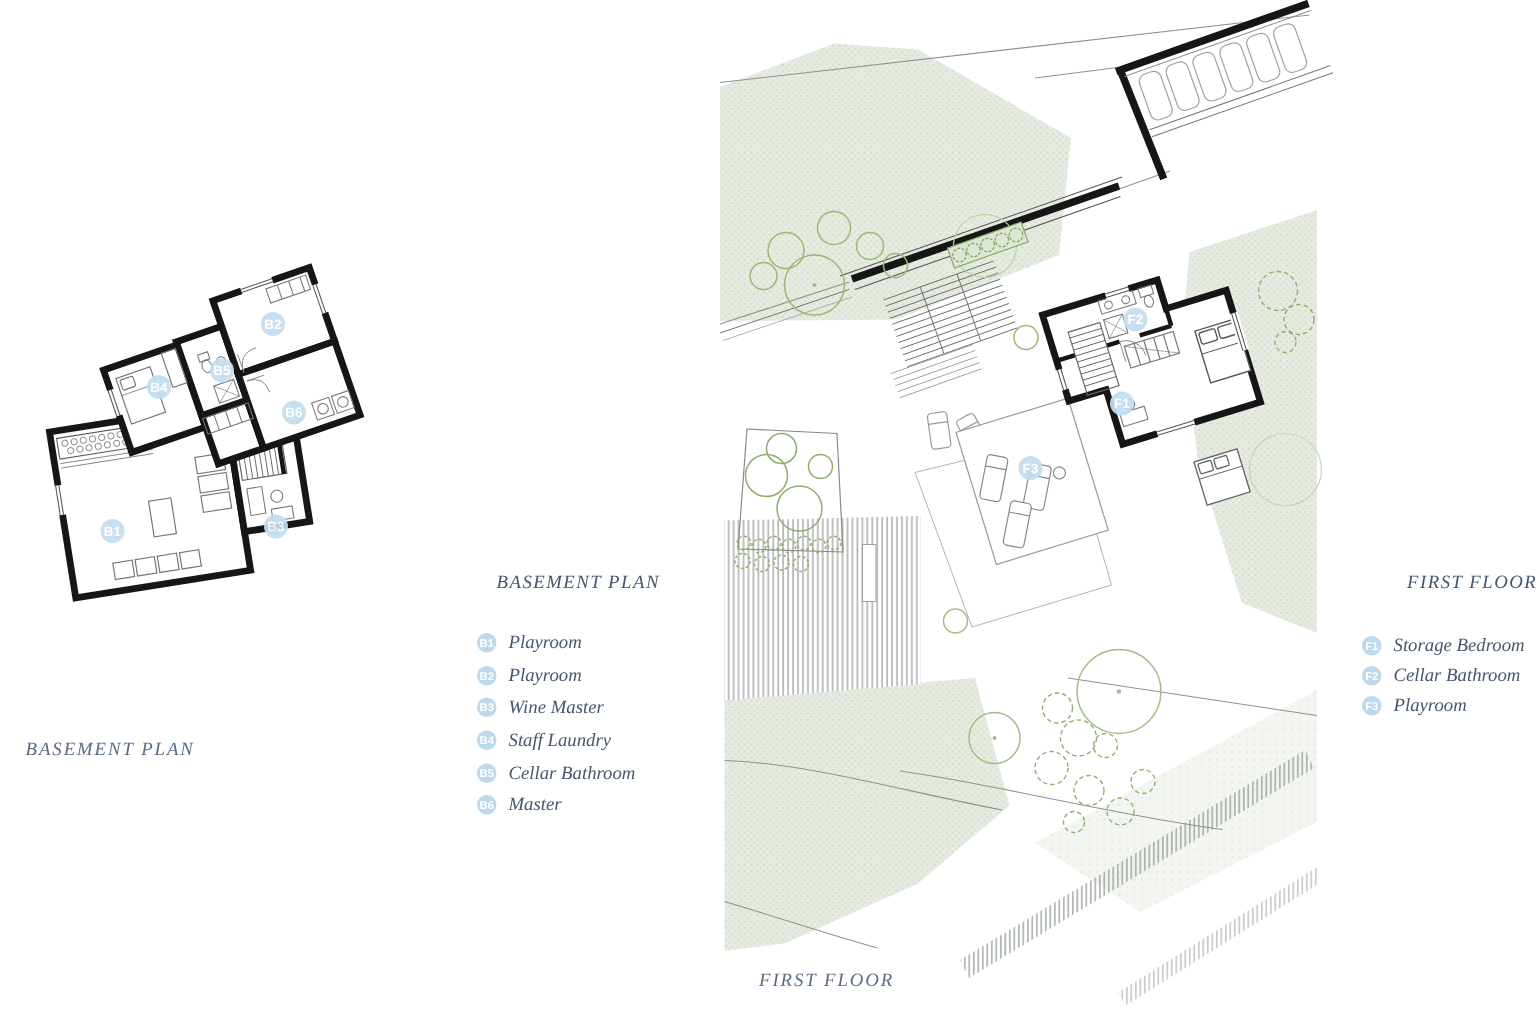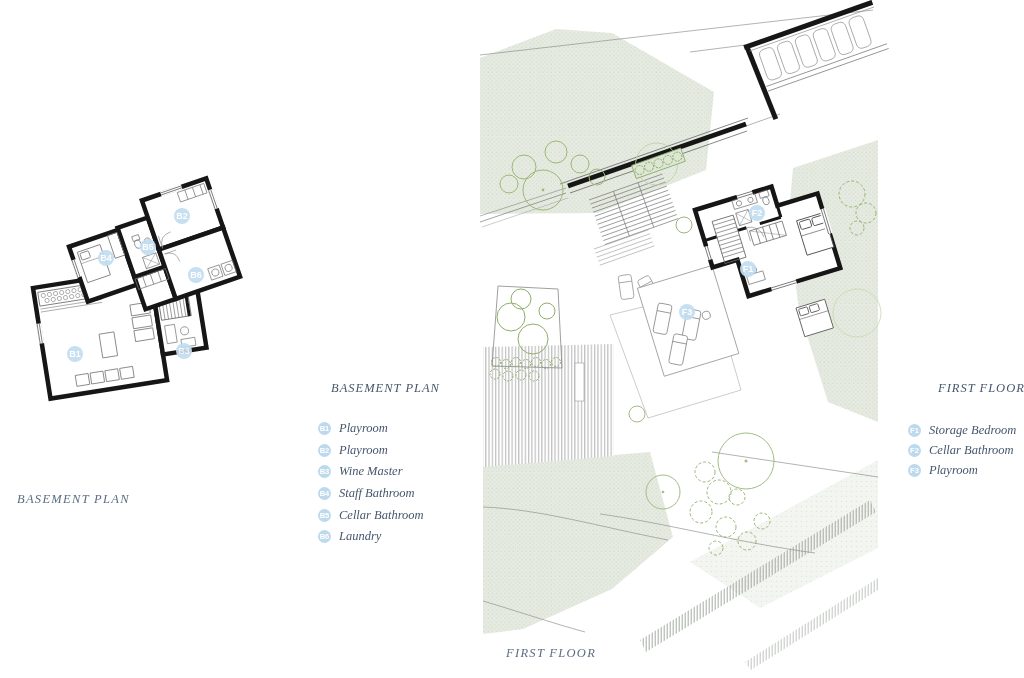--- a/index.html
+++ b/index.html
@@ -403,29 +403,29 @@
     <div class="legend-row">
       <span class="badge">B2</span>
       <span class="legend-label">Playroom</span>
     </div>
     <div class="legend-row">
       <span class="badge">B3</span>
       <span class="legend-label">Wine Master</span>
     </div>
     <div class="legend-row">
       <span class="badge">B4</span>
-      <span class="legend-label">Staff Bathroom</span>
+      <span class="legend-label">Staff Laundry</span>
     </div>
     <div class="legend-row">
       <span class="badge">B5</span>
       <span class="legend-label">Cellar Bathroom</span>
     </div>
     <div class="legend-row">
       <span class="badge">B6</span>
-      <span class="legend-label">Laundry</span>
+      <span class="legend-label">Master</span>
     </div>
   </div>
 </div>
 
 <div class="legend ff" style="left:908px;top:381px">
   <div class="legend-title" style="margin-left:30px">FIRST FLOOR</div>
   <div class="legend-items">
     <div class="legend-row">
       <span class="badge">F1</span>
       <span class="legend-label">Storage Bedroom</span>

